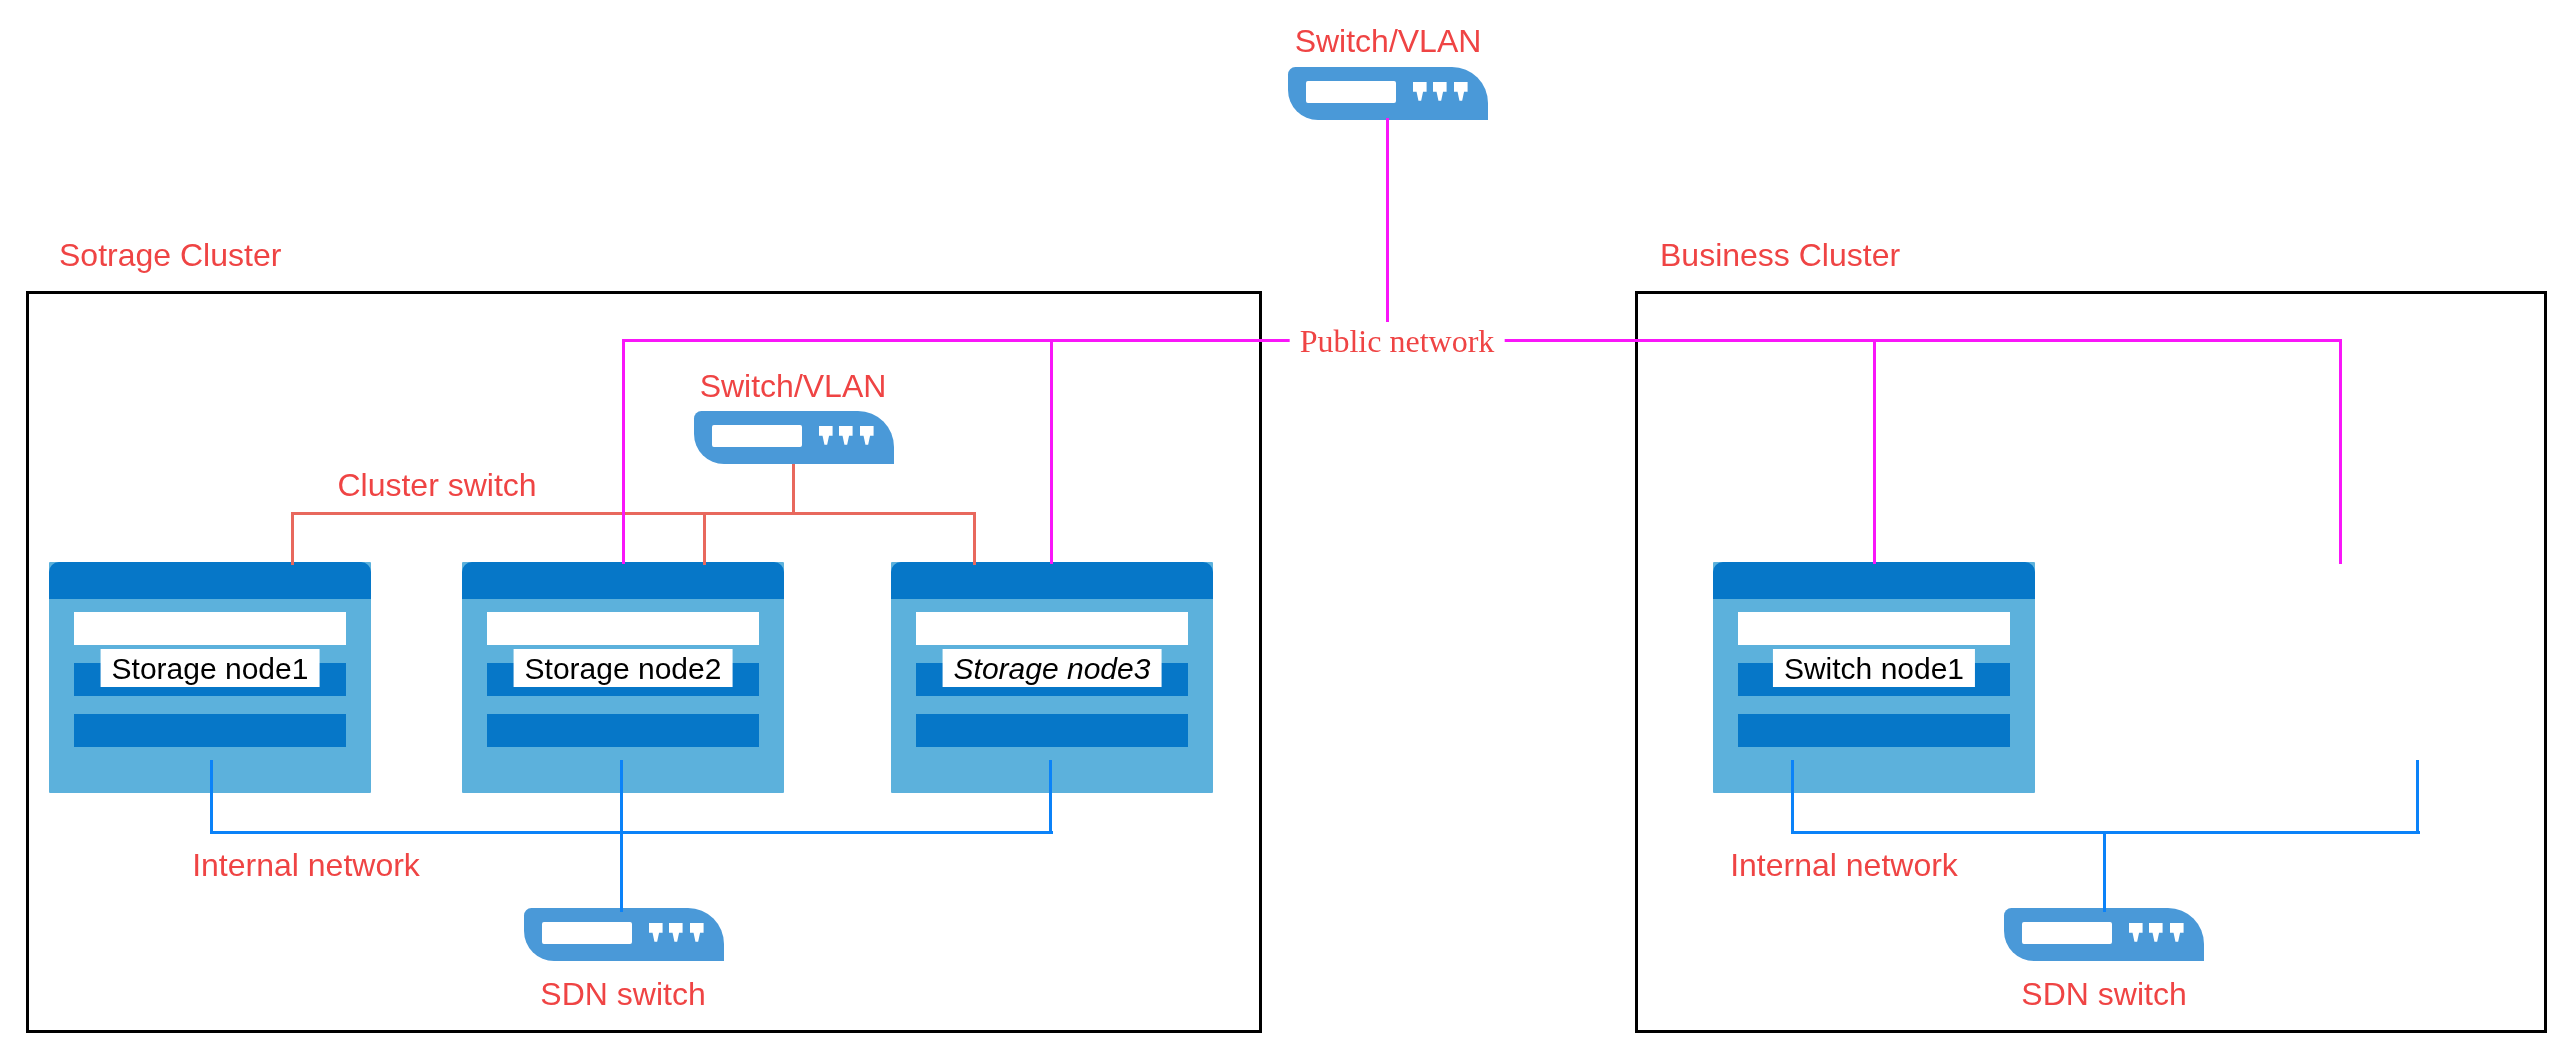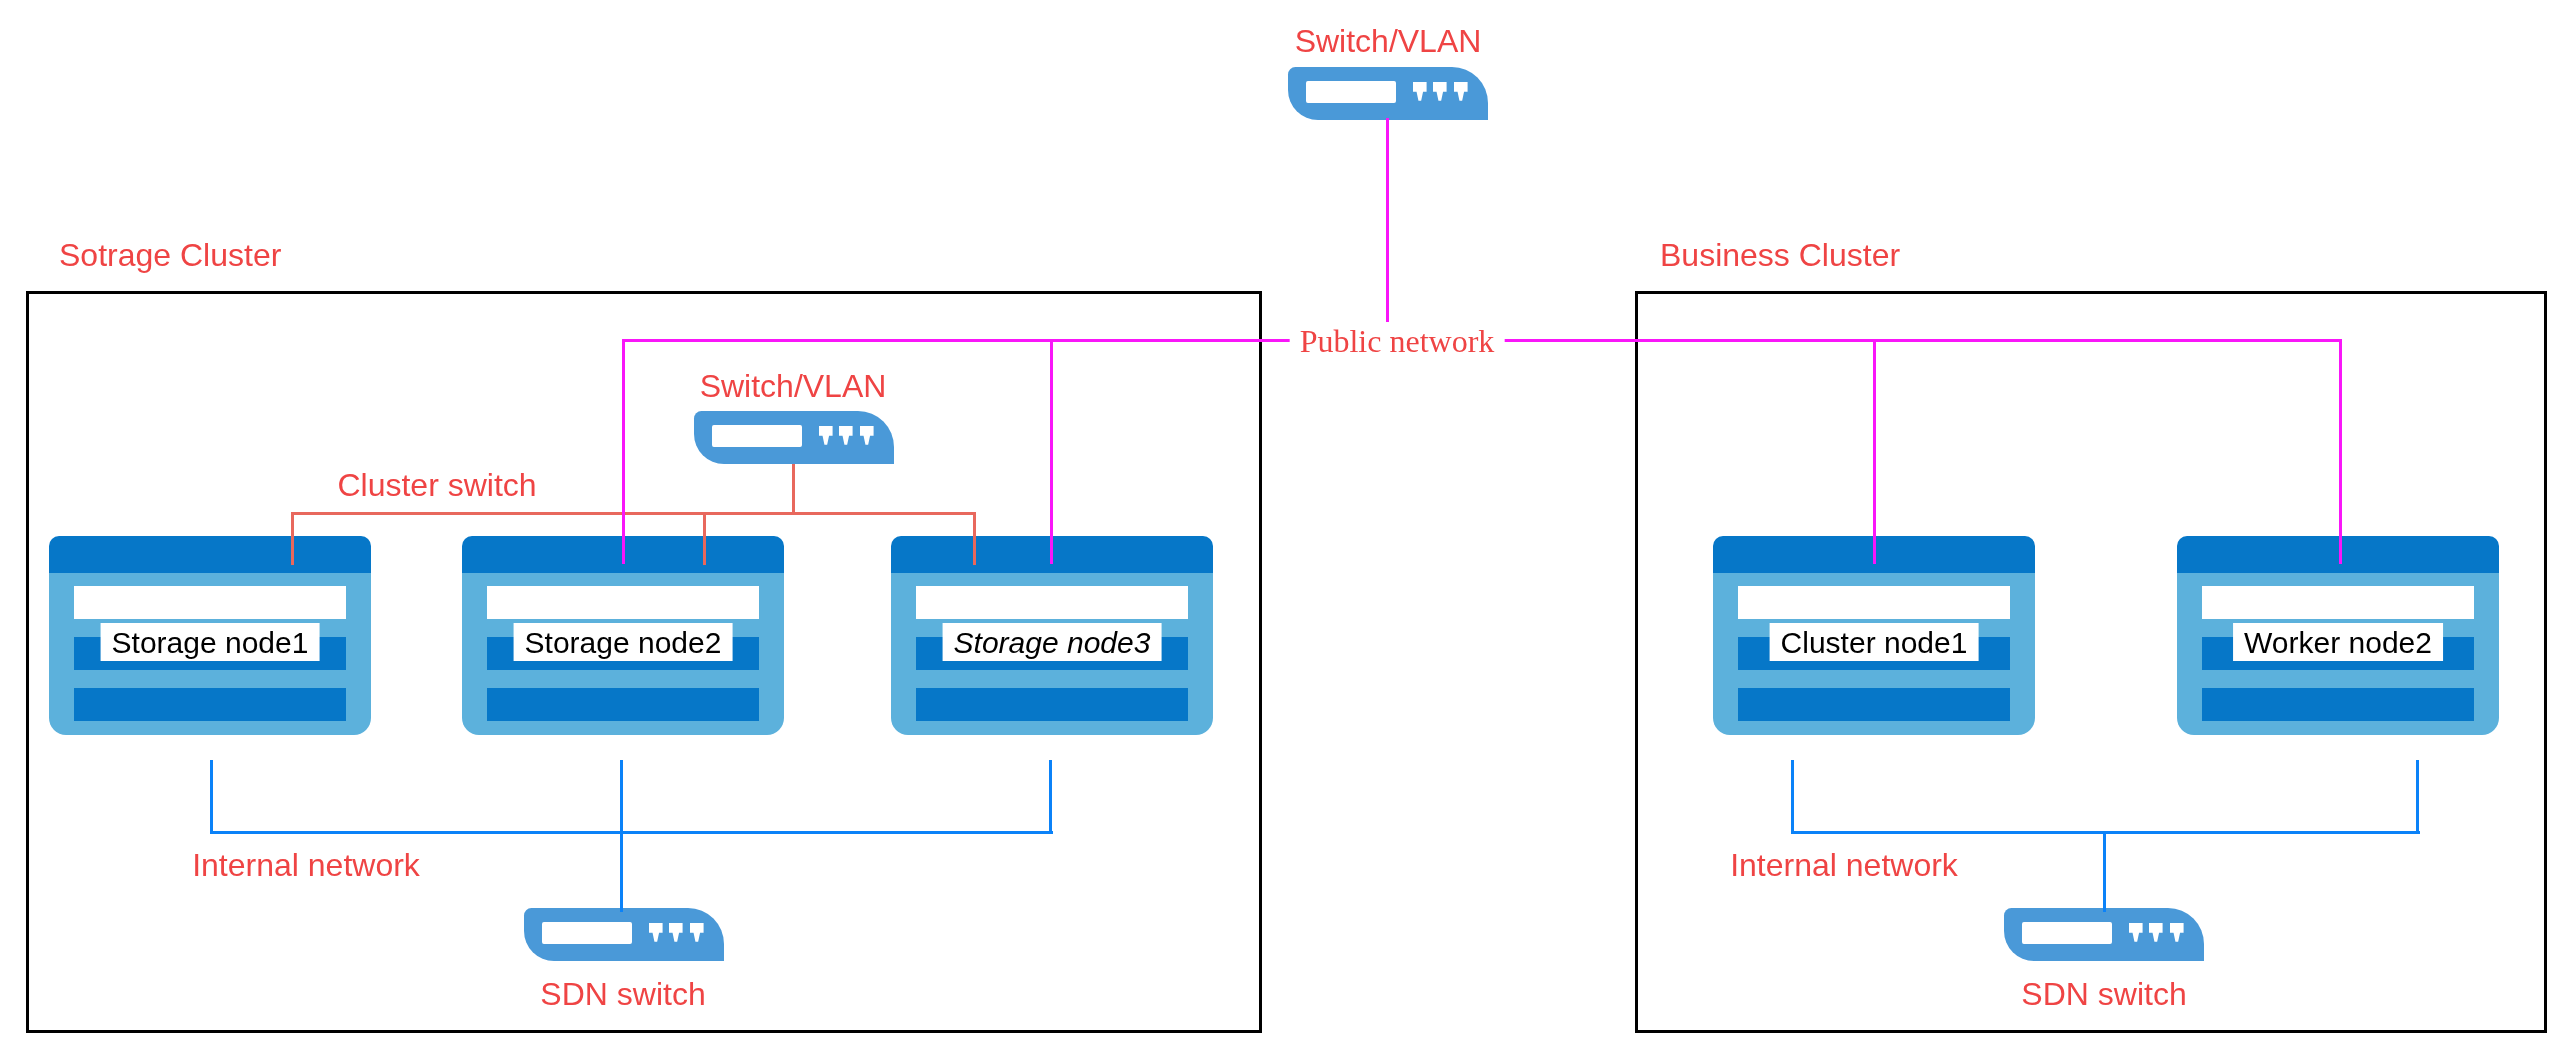--- a/index.html
+++ b/index.html
@@ -24,22 +24,22 @@
   
   .cluster-box{position:absolute;border:3.1px solid var(--c-border);background:transparent;box-sizing:border-box;z-index:1;}
   .box-storage{left:26px;top:291px;width:1236px;height:742px;}
   .box-business{left:1635px;top:291px;width:912px;height:742px;}
   
   .ln{position:absolute;z-index:4;}
   .ln-public{background:var(--c-public-network);z-index:5;}
   .ln-cluster{background:var(--c-cluster-network);}
   .ln-internal{background:var(--c-internal-network);}
   
-  .server-node{position:absolute;top:536px;width:322px;height:199px;background:var(--c-node-body);
-    border-radius:17px;z-index:3;}
+  .server-node{position:absolute;top:562px;width:322px;height:231px;background:var(--c-node-body);
+    border-radius:1px;z-index:3;}
   .sn-band{position:absolute;left:0;top:0;width:100%;height:37px;background:var(--c-node-dark);
     border-radius:10px 10px 0 0;}
   .sn-slot{position:absolute;left:25px;width:272px;height:33px;}
   .sn-slot.white{top:50px;background:#fff;}
   .sn-slot.dark2{top:101px;background:var(--c-node-dark);}
   .sn-slot.dark3{top:152px;background:var(--c-node-dark);}
   .sn-label{position:absolute;top:87px;left:50%;transform:translateX(-50%);
     background:#fff;color:#000;font-size:30px;line-height:31px;padding:3.7px 11px;white-space:nowrap;z-index:2;}
   
   .switch-icon{position:absolute;width:200px;height:53px;background:var(--c-switch-blue);
@@ -111,28 +111,21 @@
     <div class="sn-slot dark2"></div>
     <div class="sn-slot dark3"></div>
     <div class="sn-label">Storage node3</div>
   </div>
 
   <div class="server-node" style="left:1713px;">
     <div class="sn-band"></div>
     <div class="sn-slot white"></div>
     <div class="sn-slot dark2"></div>
     <div class="sn-slot dark3"></div>
-    <div class="sn-label">Cluster node1</div>
-  </div>
-  <div class="server-node" style="left:2177px;">
-    <div class="sn-band"></div>
-    <div class="sn-slot white"></div>
-    <div class="sn-slot dark2"></div>
-    <div class="sn-slot dark3"></div>
-    <div class="sn-label">Worker node2</div>
+    <div class="sn-label">Switch node1</div>
   </div>
 
   <div class="ln ln-internal" style="left:210px;top:760px;width:3.1px;height:74px;"></div>
   <div class="ln ln-internal" style="left:620px;top:760px;width:3.1px;height:152px;"></div>
   <div class="ln ln-internal" style="left:1049px;top:760px;width:3.1px;height:74px;"></div>
   <div class="ln ln-internal" style="left:210px;top:831px;width:843px;height:3.1px;"></div>
   <div class="lbl centered" style="left:306px;top:846px;">Internal network</div>
 
   <div class="switch-icon" style="left:524px;top:908px;">
     <div class="sw-slot"></div>

